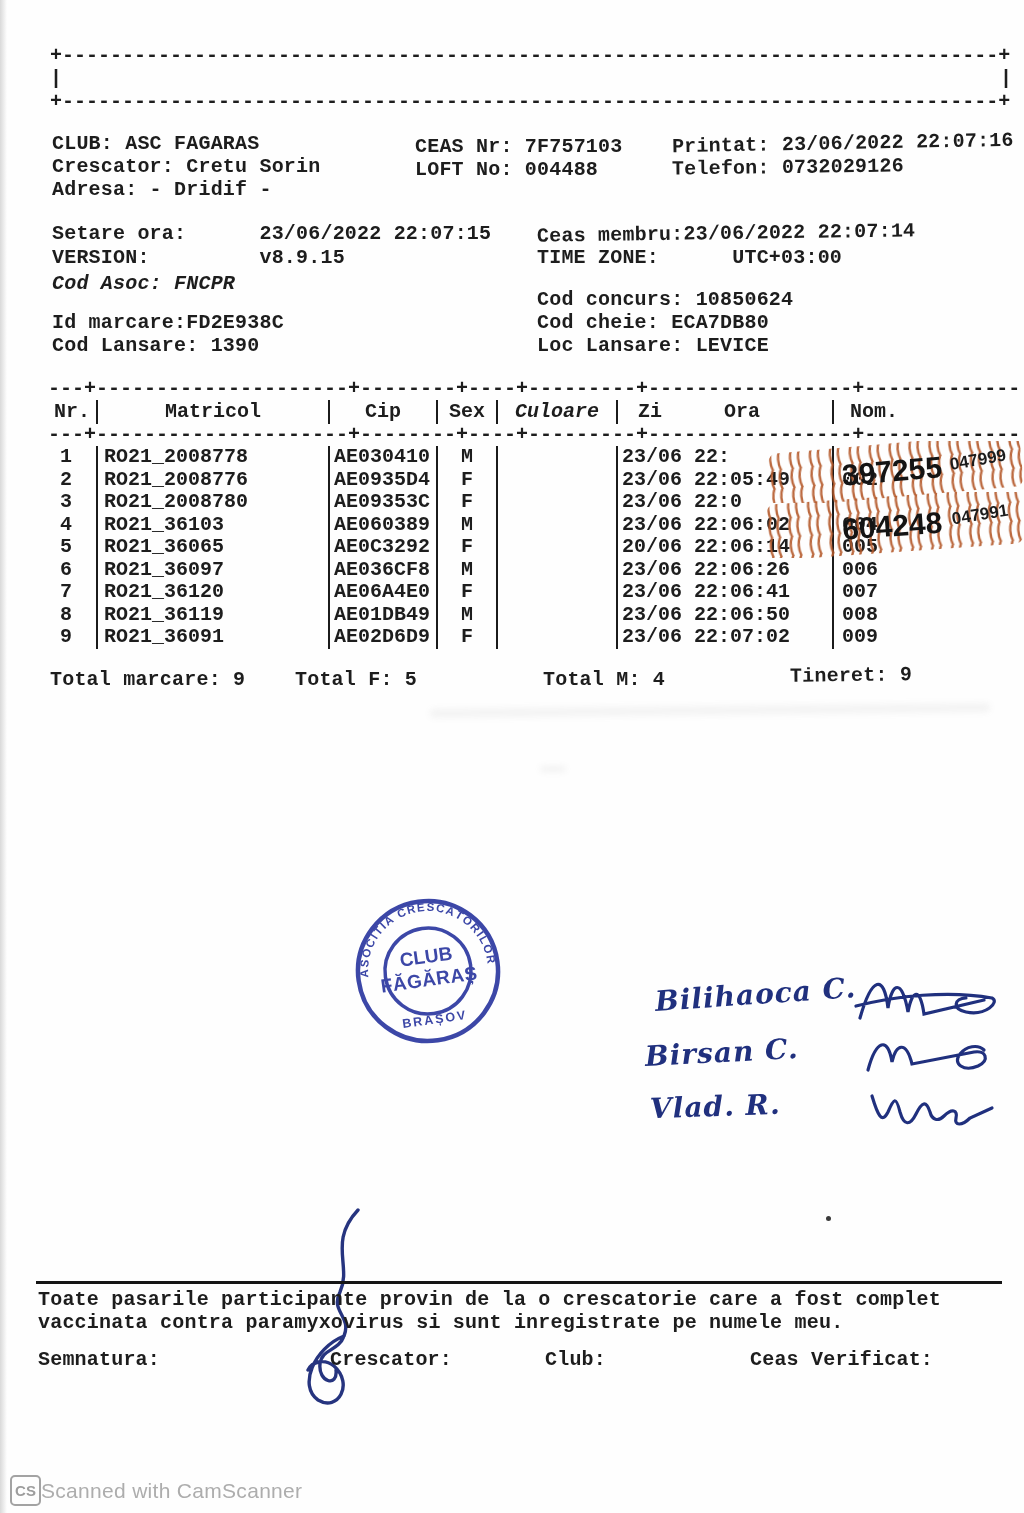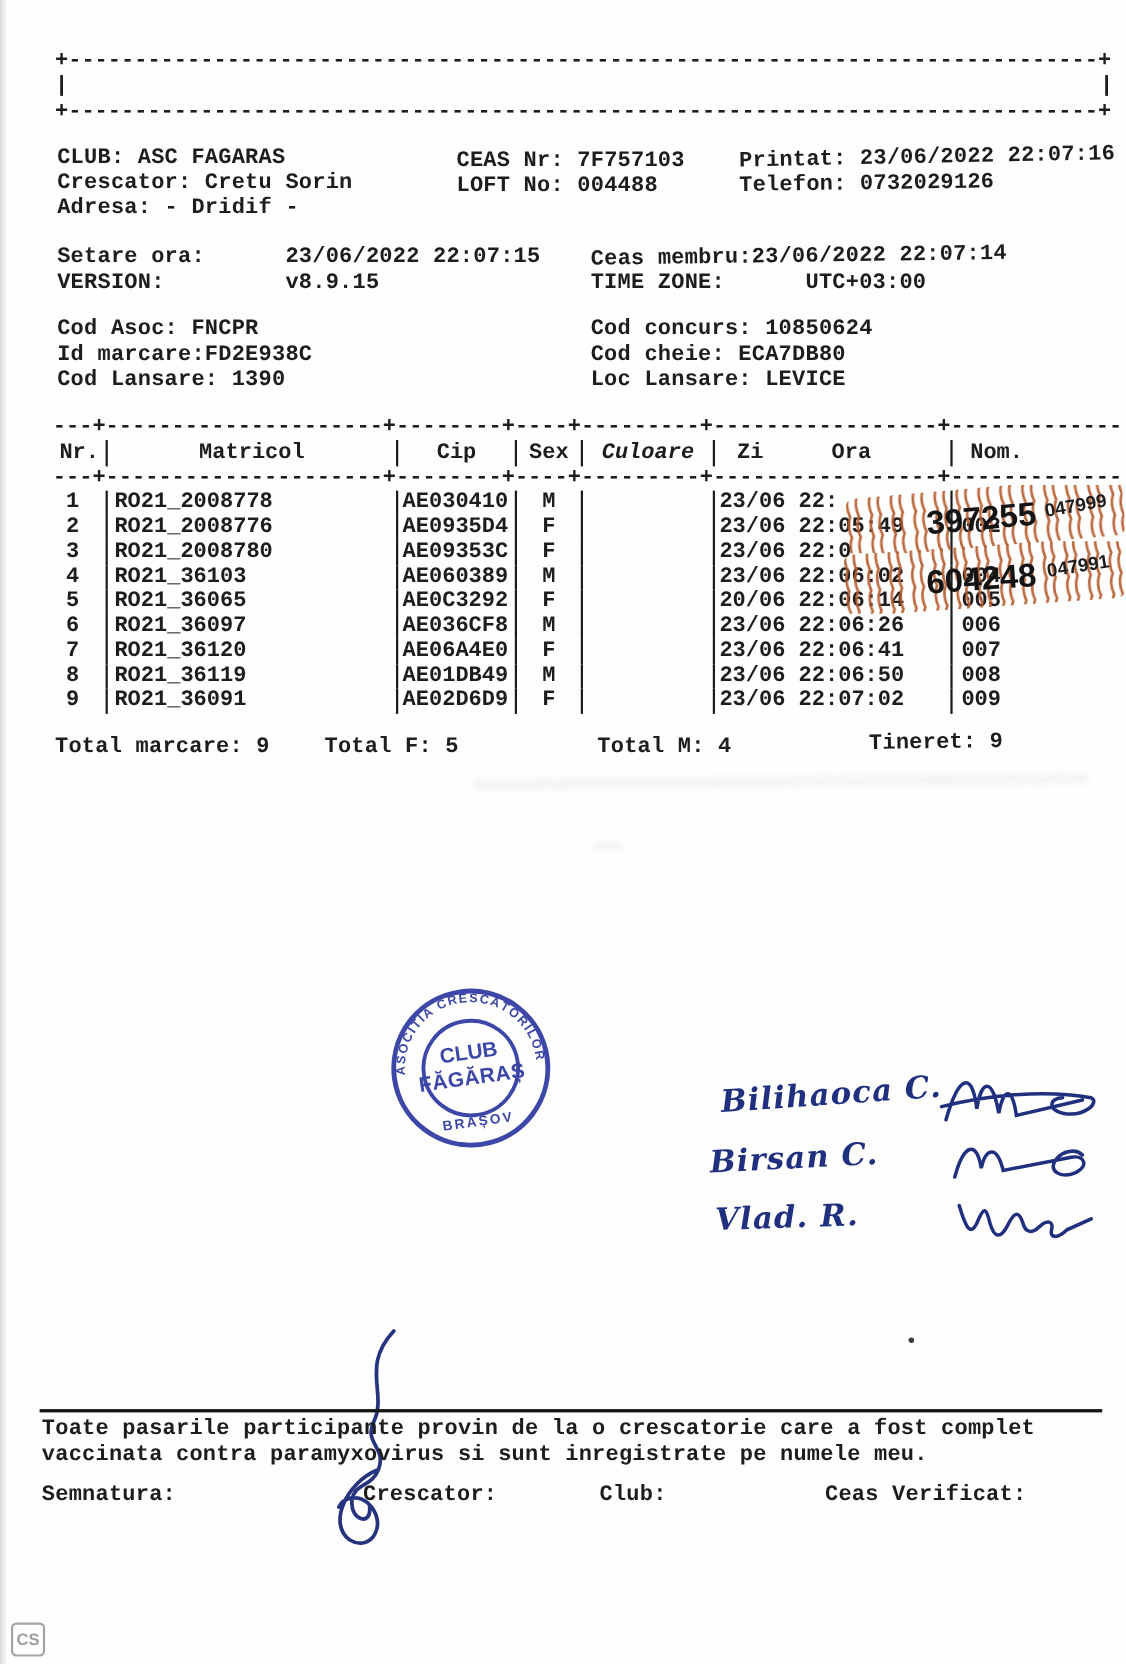--- a/index.html
+++ b/index.html
@@ -13,21 +13,21 @@
   .box{position:absolute;left:50px;top:44px;width:962px;}
   .box .dash{font:700 20px/23px "Liberation Mono",monospace;white-space:pre;overflow:hidden;}
   .box .mid{display:flex;justify-content:space-between;font:700 20px/23px "Liberation Mono",monospace;}
   .box .ttl{white-space:pre;}
   
   .tbl{position:absolute;left:48px;top:378px;width:972px;}
   .dashline{font:700 20px/22px "Liberation Mono",monospace;white-space:pre;overflow:hidden;}
   .frow{display:flex;}
   .c{flex:none;box-sizing:border-box;white-space:pre;overflow:hidden;}
   .c-nr{width:48px;padding-left:12px;}
-  .c-matricol{width:264px;border-left:2px solid #1b1b1b;padding-left:6px;}
+  .c-matricol{width:232px;border-left:2px solid #1b1b1b;padding-left:6px;}
   .c-cip{width:108px;border-left:2px solid #1b1b1b;padding-left:4px;}
   .c-sex{width:60px;border-left:2px solid #1b1b1b;text-align:center;}
   .c-culoare{width:120px;border-left:2px solid #1b1b1b;padding-left:6px;}
   .c-marked{width:216px;border-left:2px solid #1b1b1b;padding-left:4px;}
   .c-nom{width:156px;border-left:2px solid #1b1b1b;padding-left:8px;}
   .hrow{height:22px;font:700 20px/22px "Liberation Mono",monospace;}
   .hrow2{height:24px;font:700 20px/24px "Liberation Mono",monospace;}
   .hc{text-align:center;padding-left:0;}
   .trow{height:22.5px;font:700 20px/22.5px "Liberation Mono",monospace;}
   .zi-ora{display:flex;}
@@ -67,21 +67,21 @@
 <div class="mono" style="left:415px;top:135px;">CEAS Nr: 7F757103</div>
 <div class="mono" style="left:415px;top:158px;">LOFT No: 004488</div>
 <div class="mono" style="left:672px;top:132px;transform:rotate(-1.1deg);">Printat: 23/06/2022 22:07:16</div>
 <div class="mono" style="left:672px;top:156px;transform:rotate(-0.8deg);">Telefon: 0732029126</div>
 
 <div class="mono" style="left:52px;top:222px;">Setare ora:      23/06/2022 22:07:15</div>
 <div class="mono" style="left:52px;top:246px;">VERSION:         v8.9.15</div>
 <div class="mono" style="left:537px;top:222px;transform:rotate(-0.8deg);">Ceas membru:23/06/2022 22:07:14</div>
 <div class="mono" style="left:537px;top:246px;">TIME ZONE:      UTC+03:00</div>
 
-<div class="mono" style="left:52px;top:288px;">Cod Asoc: FNCPR</div>
+<div class="mono" style="left:52px;top:272px;font-style:italic;">Cod Asoc: FNCPR</div>
 <div class="mono" style="left:52px;top:311px;">Id marcare:FD2E938C</div>
 <div class="mono" style="left:52px;top:334px;">Cod Lansare: 1390</div>
 <div class="mono" style="left:537px;top:288px;">Cod concurs: 10850624</div>
 <div class="mono" style="left:537px;top:311px;">Cod cheie: ECA7DB80</div>
 <div class="mono" style="left:537px;top:334px;">Loc Lansare: LEVICE</div>
 
 <div class="tbl">
   <div class="dashline">---+---------------------+--------+----+---------+-----------------+-------------</div>
   <div class="frow hrow2">
     <span class="c c-nr" style="padding-left:6px;">Nr.</span>
@@ -252,13 +252,14 @@
 <div class="mono" style="left:38px;top:1288px;">Toate pasarile participante provin de la o crescatorie care a fost complet</div>
 <div class="mono" style="left:38px;top:1311px;">vaccinata contra paramyxovirus si sunt inregistrate pe numele meu.</div>
 
 <div class="mono" style="left:38px;top:1348px;">Semnatura:</div>
 <div class="mono" style="left:330px;top:1348px;">Crescator:</div>
 <div class="mono" style="left:545px;top:1348px;">Club:</div>
 <div class="mono" style="left:750px;top:1348px;">Ceas Verificat:</div>
 
 <div class="camscanner">
   <div class="cs-logo">CS</div>
+  <div class="cs-text">Scanned with CamScanner</div>
 </div>
 
 </body></html>

